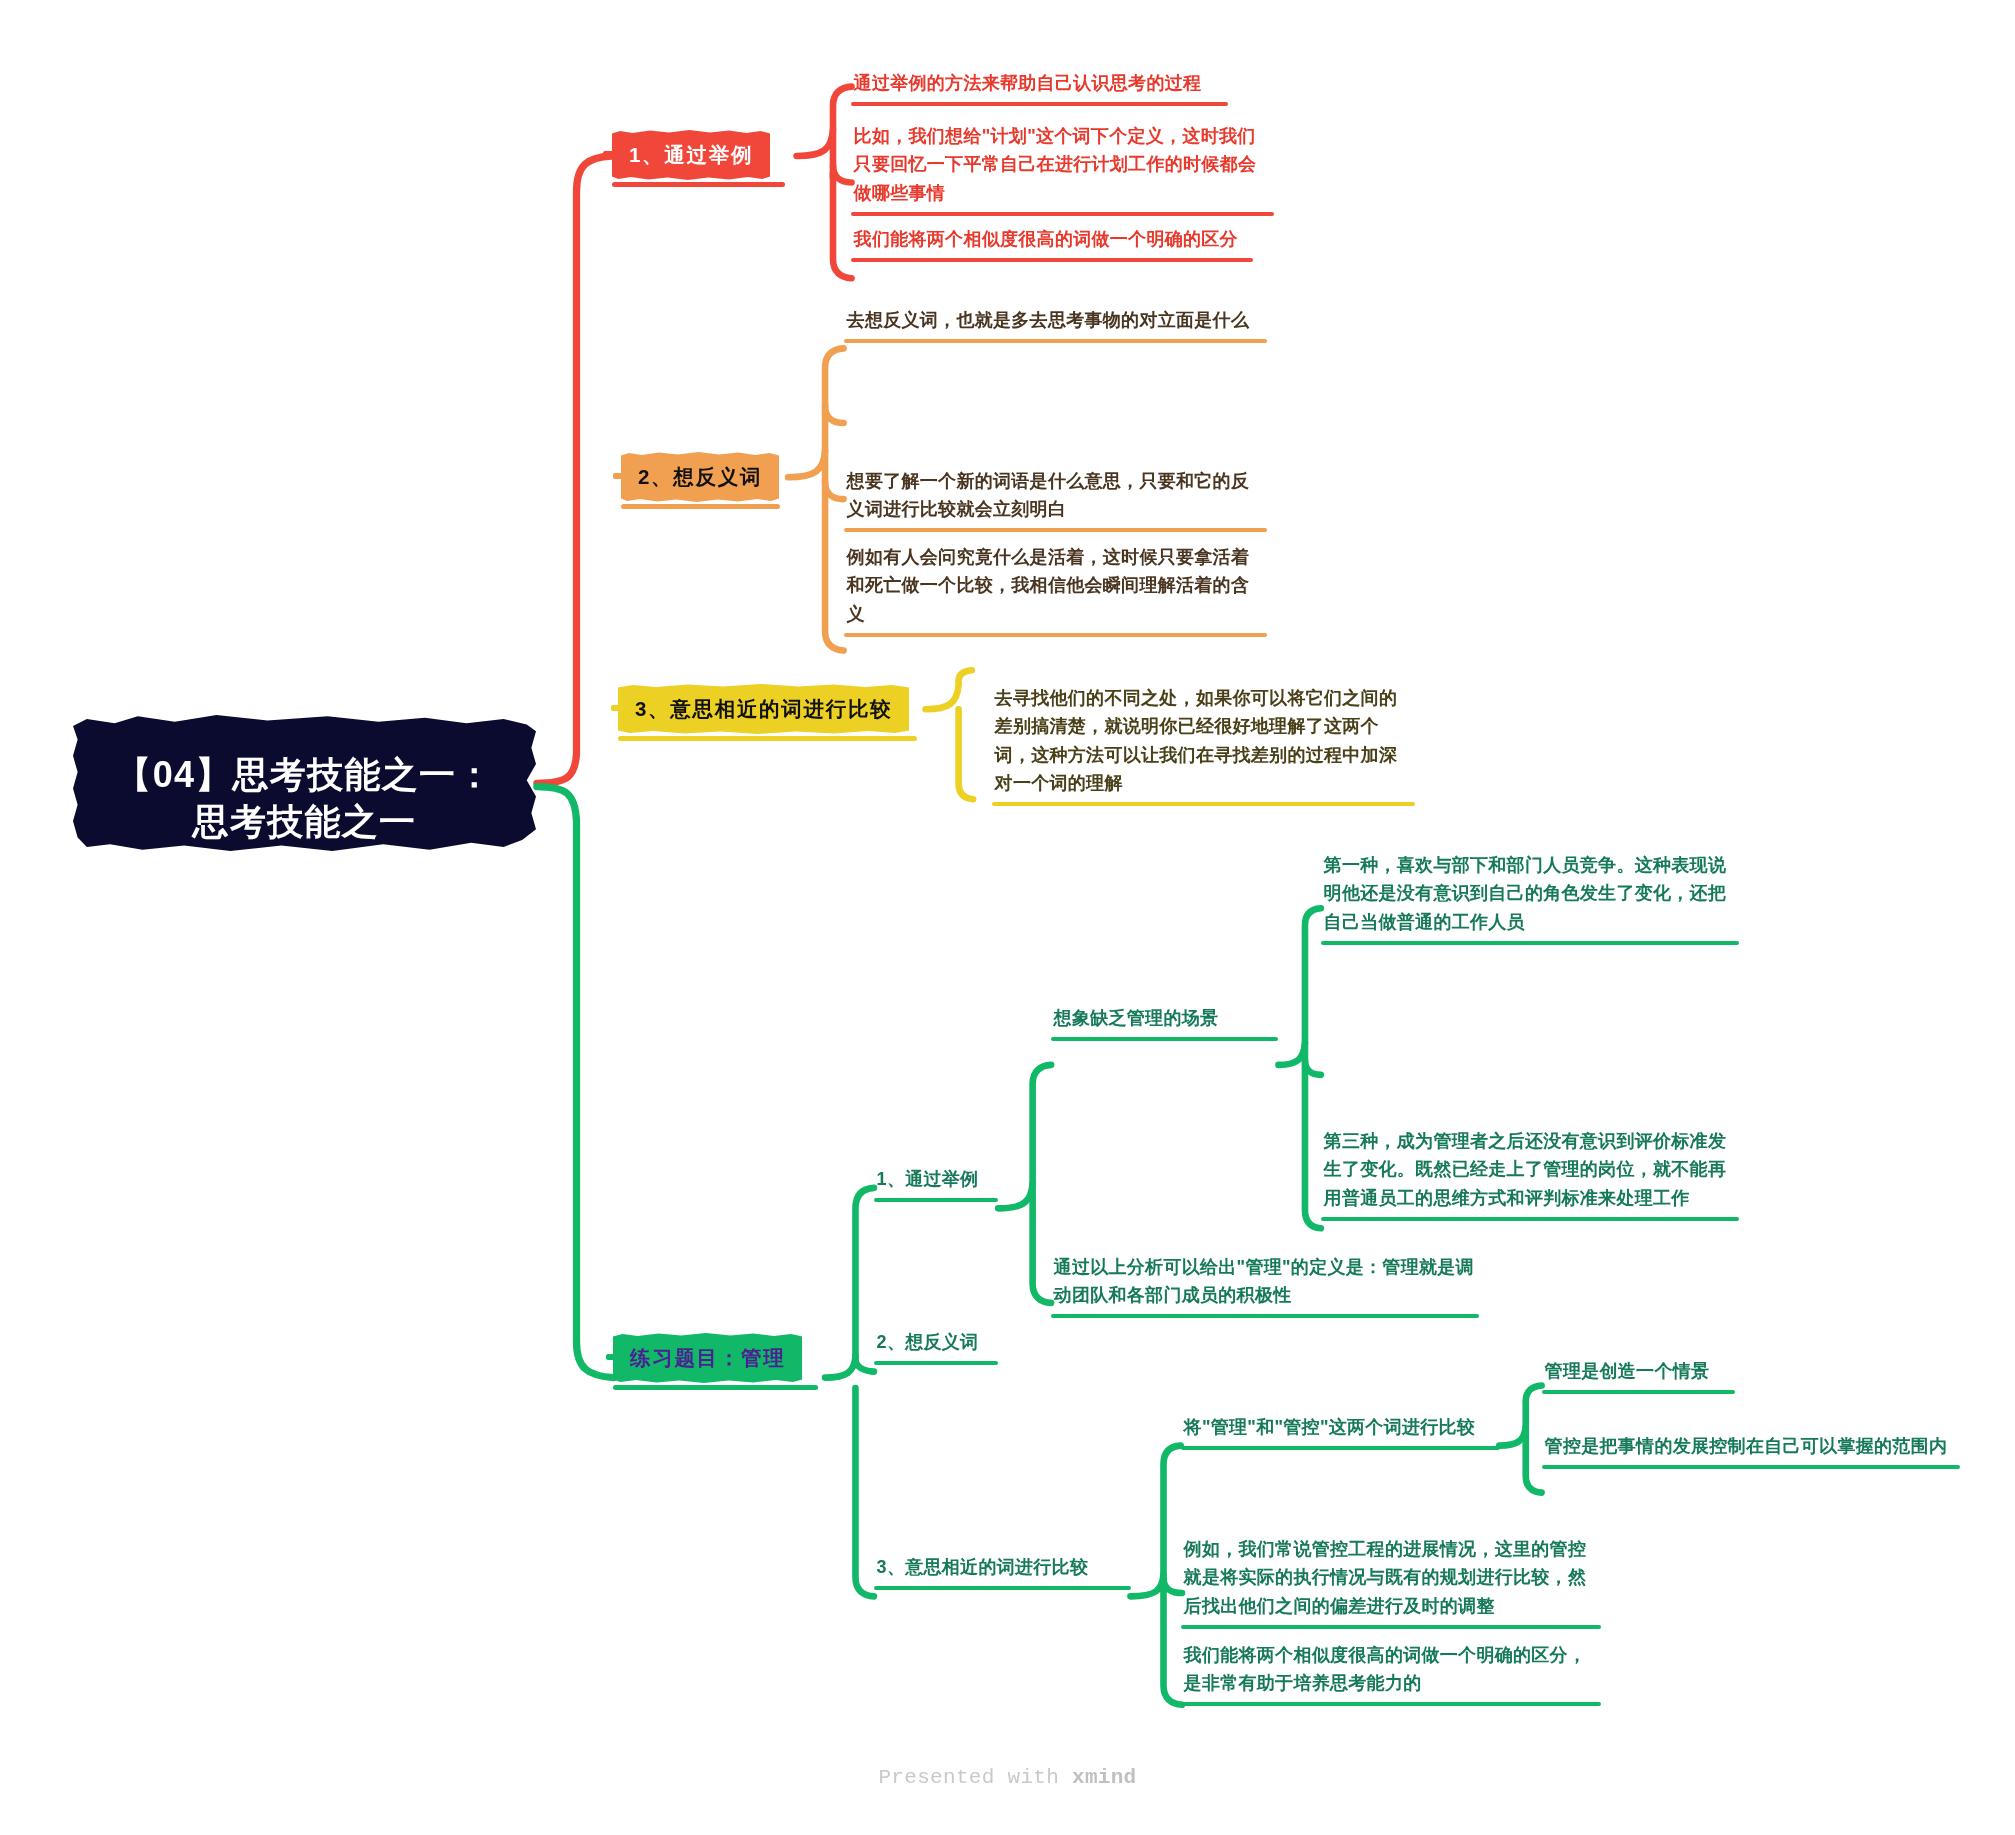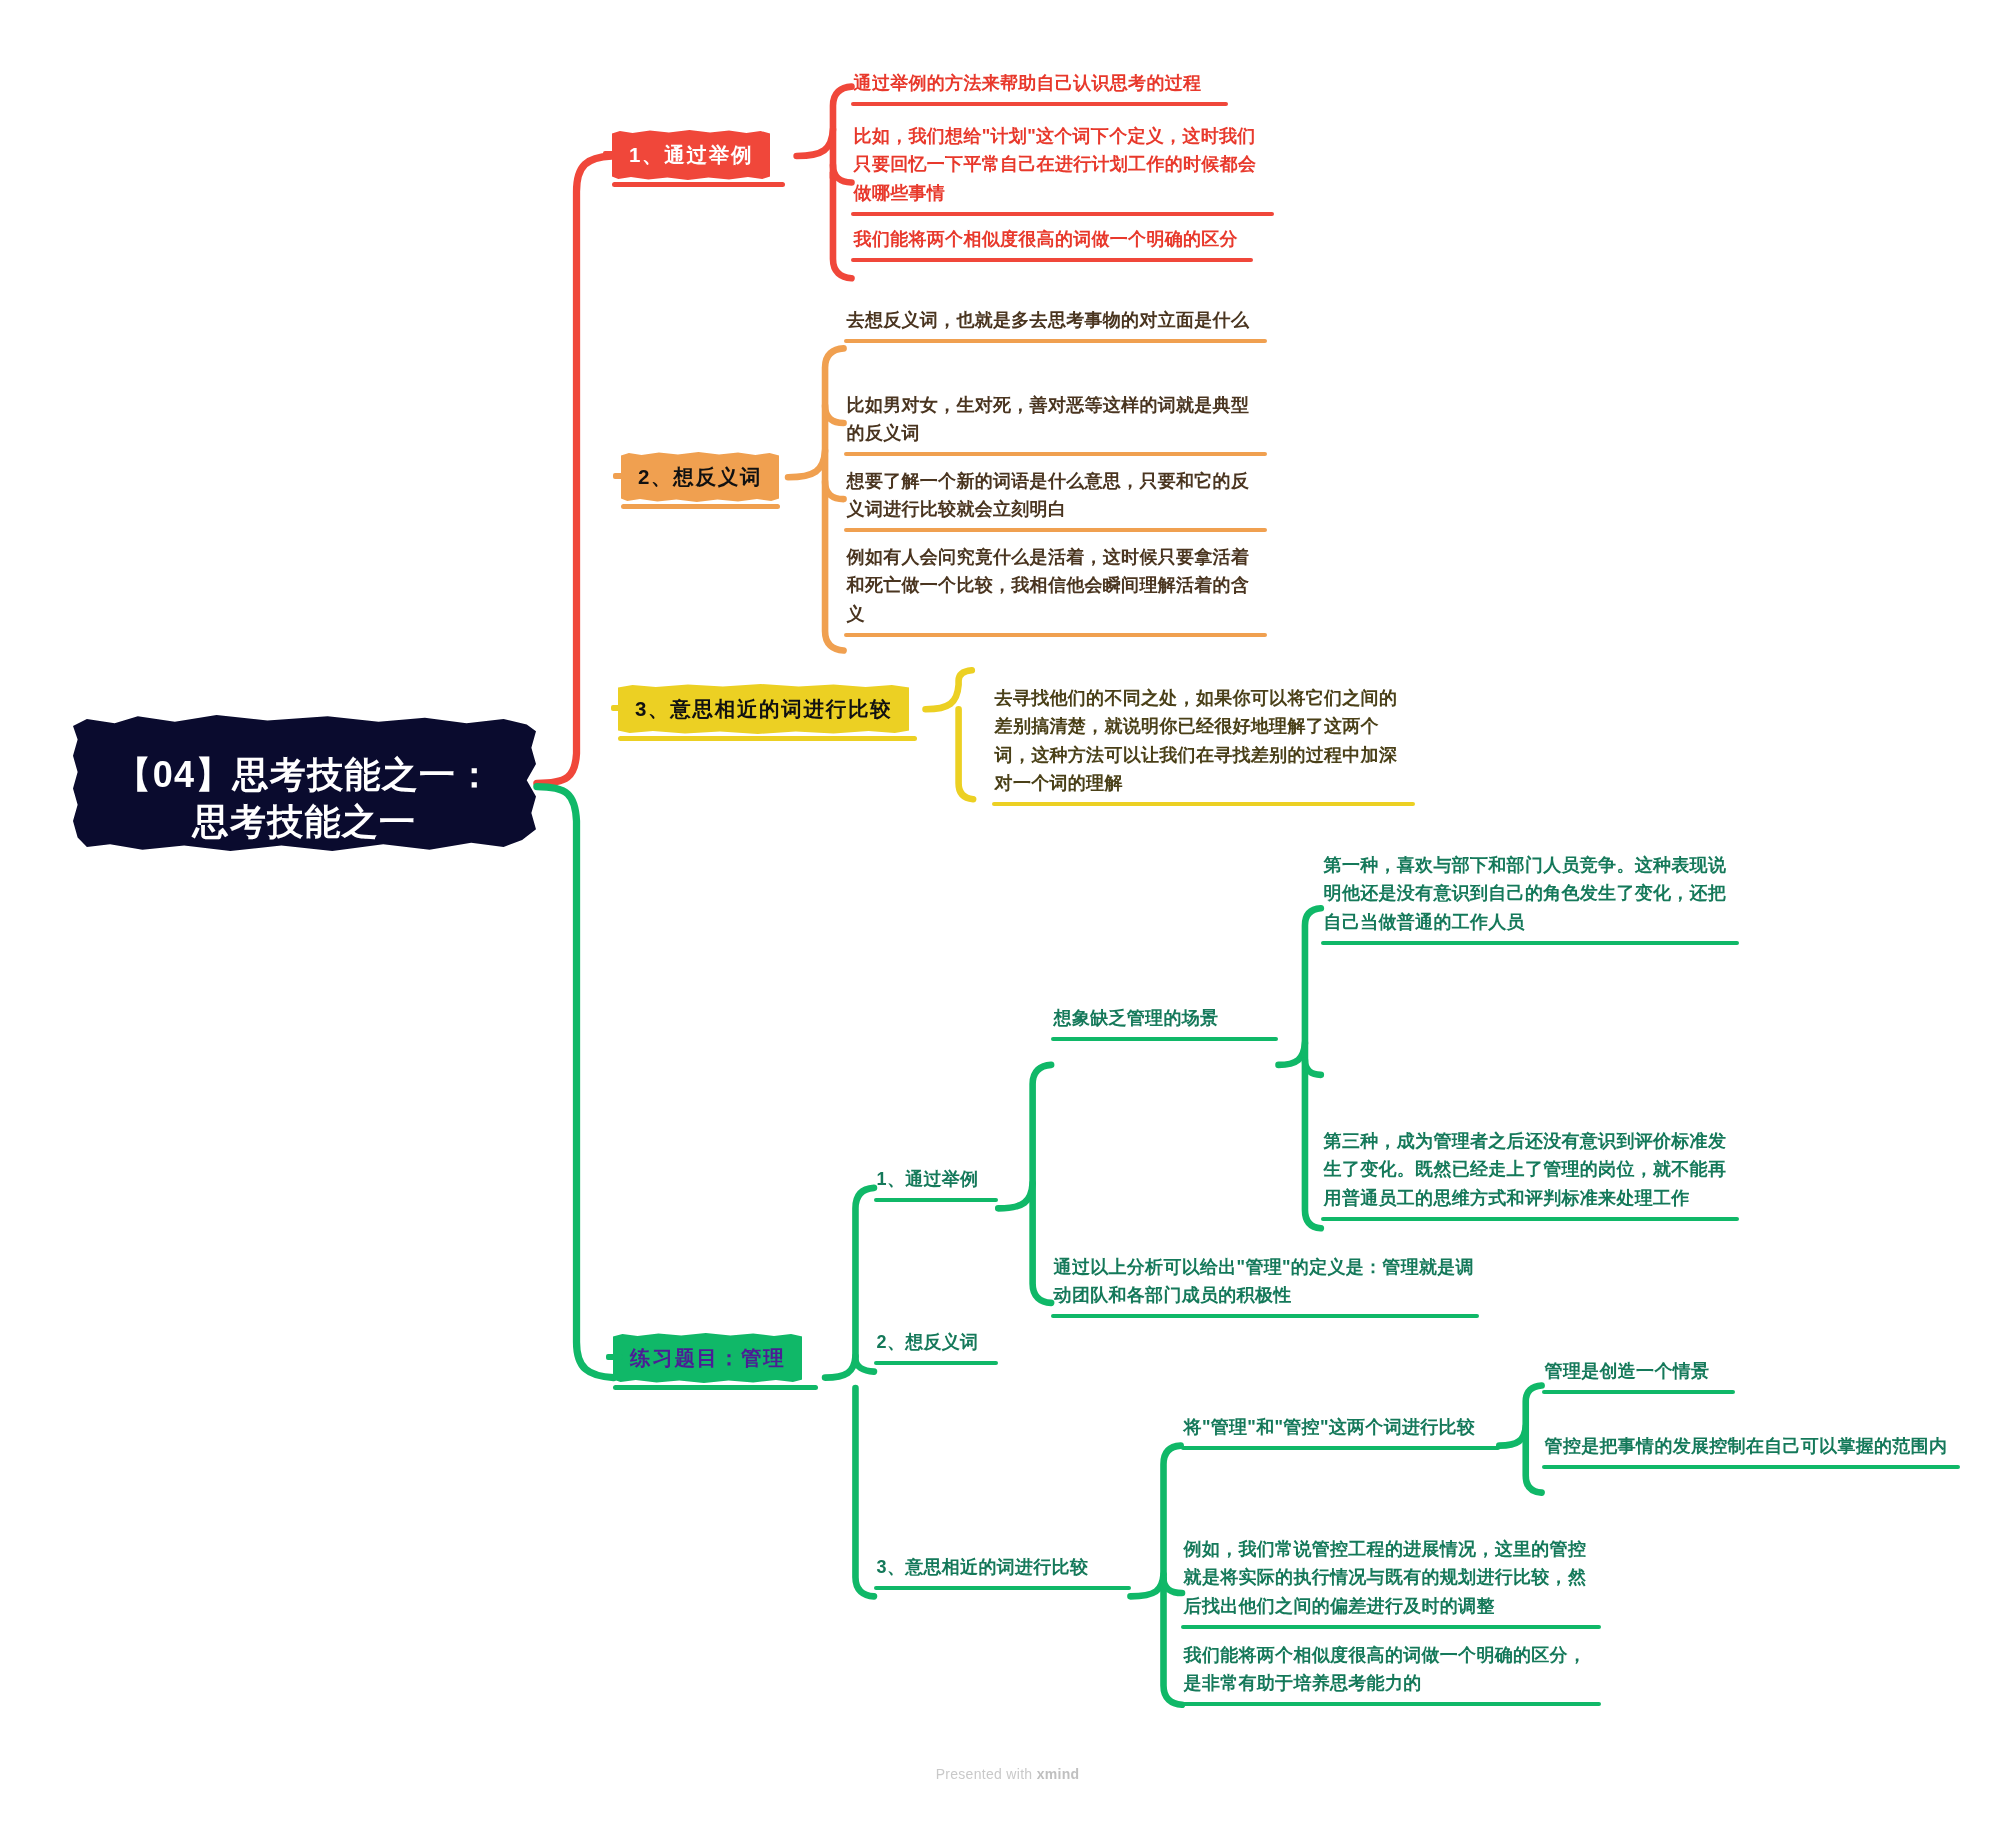--- a/index.html
+++ b/index.html
@@ -106,22 +106,23 @@
   .c-green .t-text { color: #15795a; }
   .c-green .t-rule { background: #10b868; }
 
   
   .footer {
     position: absolute;
     left: 0; right: 0;
     top: 1766px;
     text-align: center;
     color: #c9c9c9;
-    font-size: 14px;
+    font-size: 21px;
     letter-spacing: 0.3px;
+    font-family: Liberation Mono, monospace;
   }
   .footer b { color: #c0c0c0; font-weight: bold; }
 </style>
 </head>
 <body>
 
 <div id="canvas">
 
   <svg id="wires" viewBox="0 0 3048 2776" xmlns="http://www.w3.org/2000/svg">
 
@@ -201,24 +202,20 @@
     <span>2、想反义词</span>
   </div>
   <div class="banner-underline" style="left:621px; top:504px; width:159px; background:#f0a050;"></div>
   <div class="banner-tick" style="left:613px; top:473px; background:#f0a050;"></div>
 
   <div class="topic c-orange" style="left:844px; top:306px; width:423px;">
     <span class="t-text">去想反义词，也就是多去思考事物的对立面是什么</span>
     <span class="t-rule"></span>
   </div>
 
-  <div class="topic c-orange" style="left:844px; top:391px; width:423px;">
-    <span class="t-text">比如男对女，生对死，善对恶等这样的词就是典型的反义词</span>
-    <span class="t-rule"></span>
-  </div>
 
   <div class="topic c-orange" style="left:844px; top:467px; width:423px;">
     <span class="t-text">想要了解一个新的词语是什么意思，只要和它的反义词进行比较就会立刻明白</span>
     <span class="t-rule"></span>
   </div>
 
   <div class="topic c-orange" style="left:844px; top:543px; width:423px;">
     <span class="t-text">例如有人会问究竟什么是活着，这时候只要拿活着和死亡做一个比较，我相信他会瞬间理解活着的含义</span>
     <span class="t-rule"></span>
   </div>

